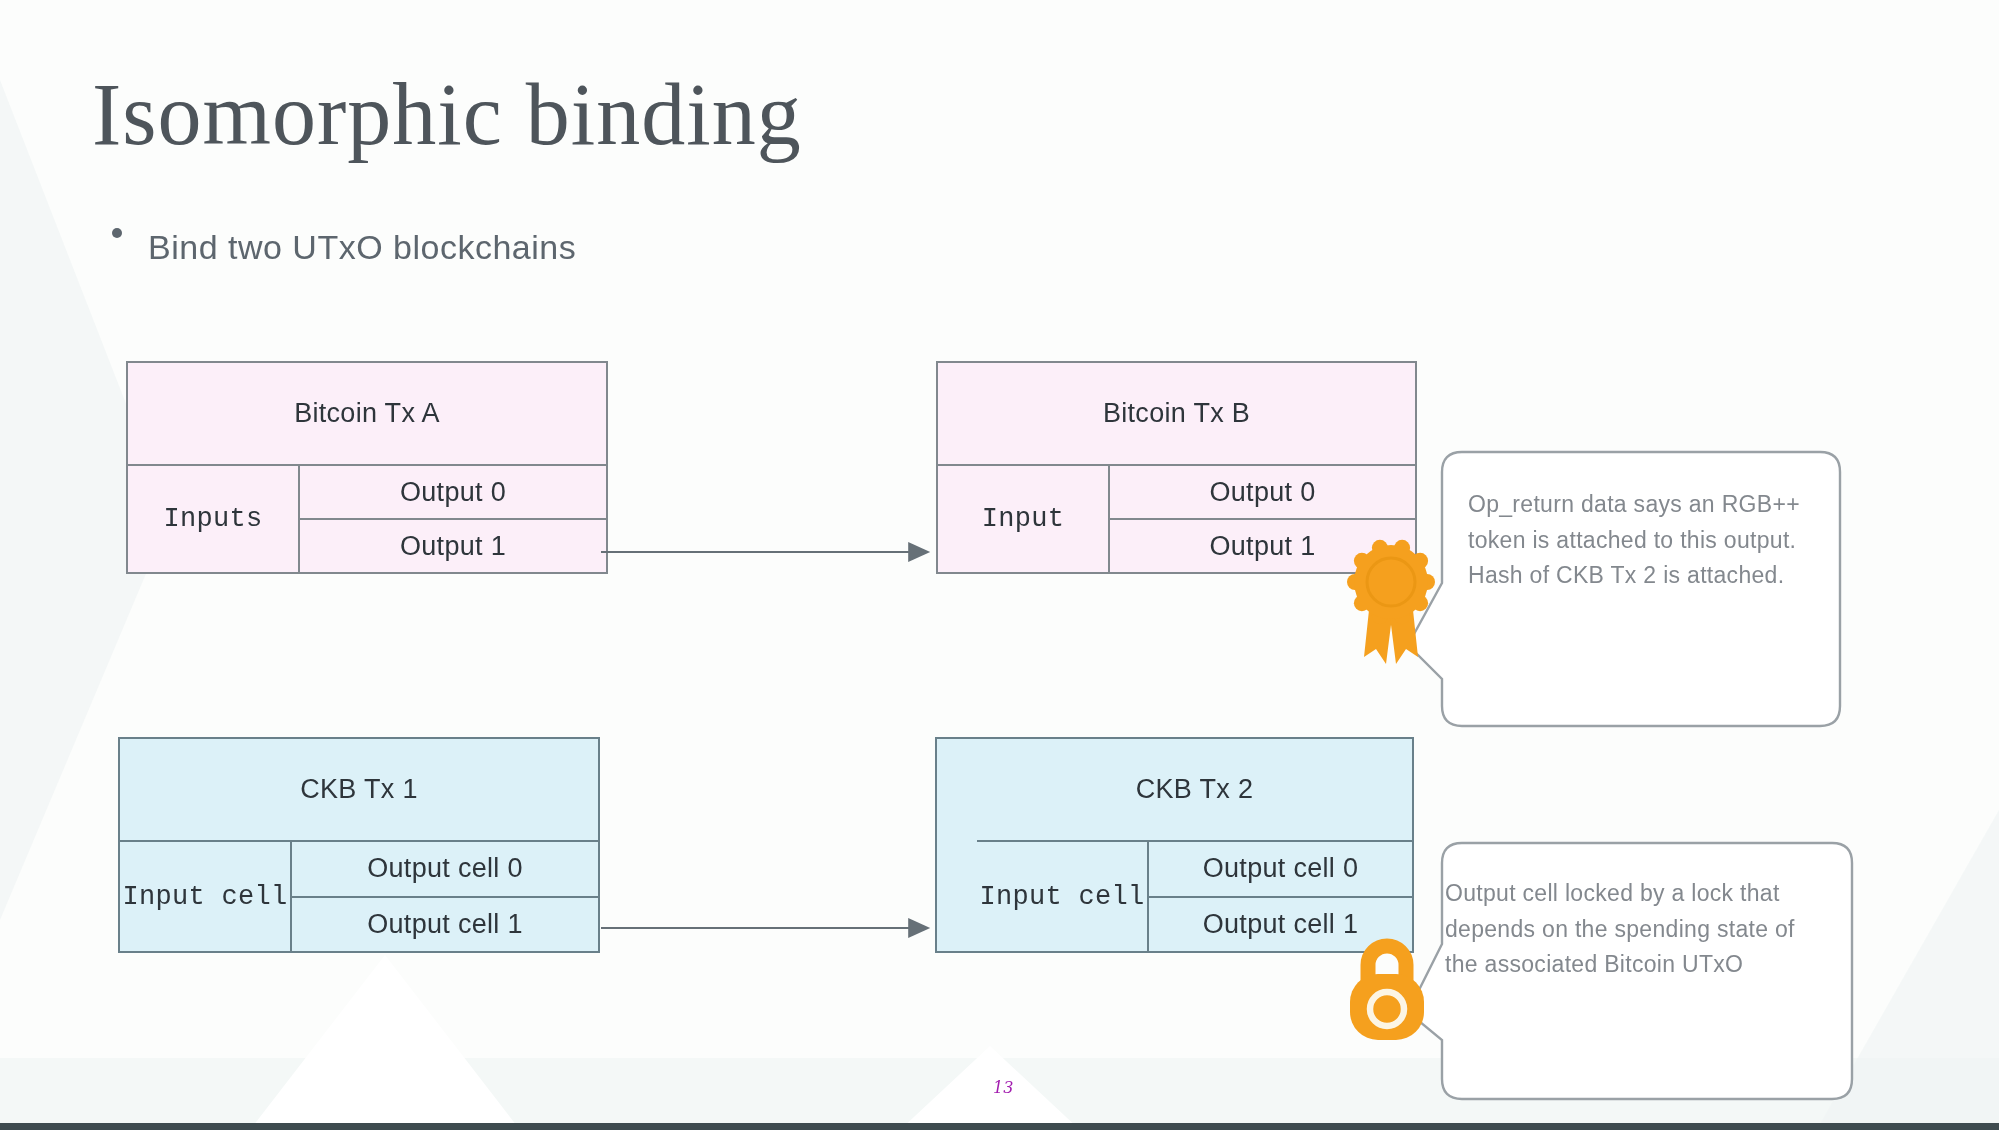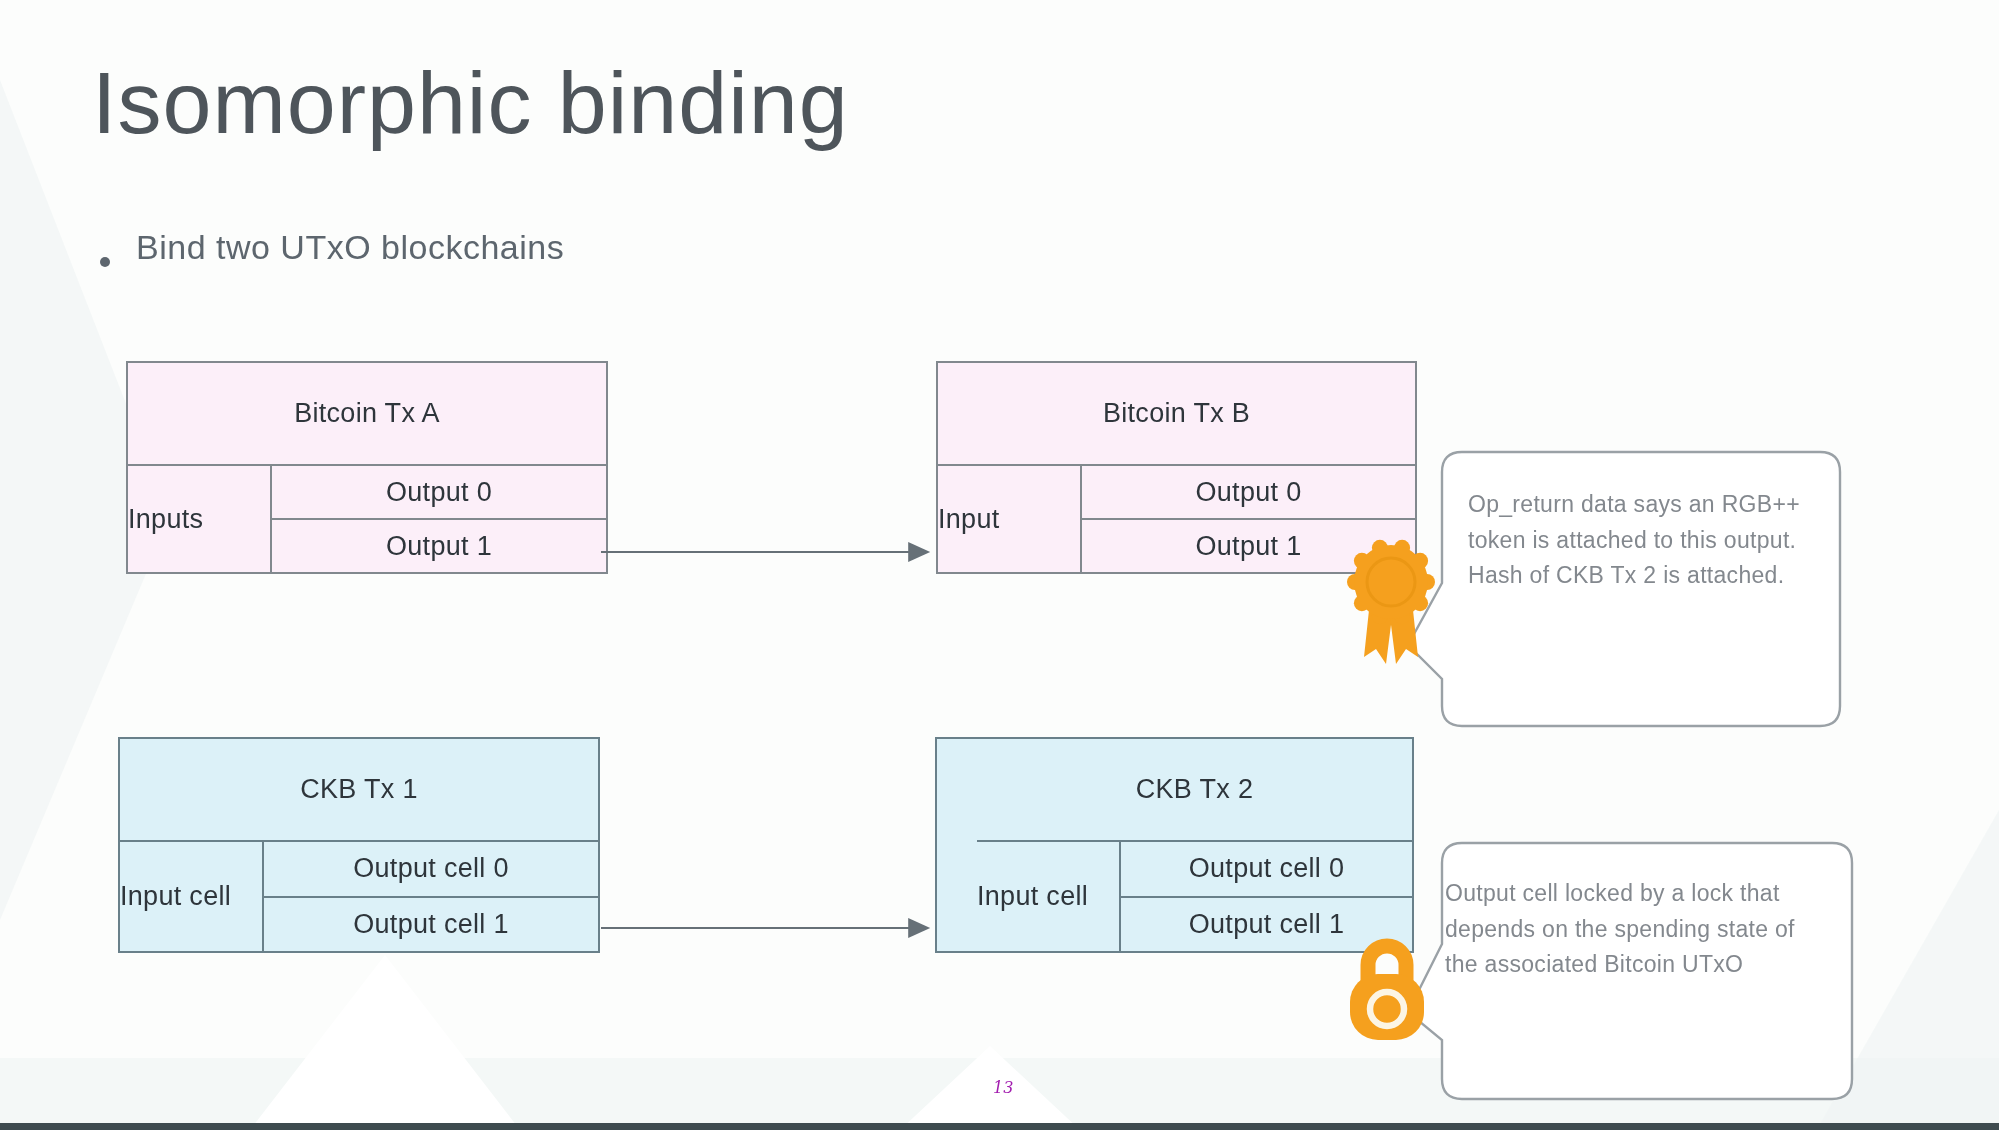--- a/index.html
+++ b/index.html
@@ -18,33 +18,33 @@
   .wm-band{left:0;top:1058px;width:1999px;height:66px;background:#f1f6f5;opacity:.75;}
   .wm-peak1{left:250px;top:955px;width:270px;height:175px;background:#ffffff;
     clip-path:polygon(0 100%,50% 0,100% 100%);}
   .wm-peak2{left:900px;top:1046px;width:180px;height:84px;background:#ffffff;
     clip-path:polygon(0 100%,50% 0,100% 100%);}
   .wm-right{left:1820px;top:810px;width:179px;height:314px;background:#eef4f3;opacity:.6;
     clip-path:polygon(100% 0,100% 100%,0 100%);}
 
   
   .title{
-    position:absolute;left:92px;top:52px;
-    font-family:Liberation Sans, sans-serif;
+    position:absolute;left:92px;top:64px;
+    font-family:Liberation Serif, serif;
     font-size:88px;font-weight:400;color:#4e555b;letter-spacing:1px;
   }
-  .bullet-row{position:absolute;left:100px;top:228px;display:flex;align-items:flex-end;gap:26px;}
+  .bullet-row{position:absolute;left:112px;top:228px;display:flex;align-items:flex-start;gap:26px;}
   .bullet-dot{width:10px;height:10px;border-radius:50%;background:#5d666e;}
   .bullet-text{font-size:34px;color:#5d666e;letter-spacing:.5px;}
 
   
   .txbox{position:absolute;display:flex;flex-direction:column;box-sizing:border-box;}
   .txbox .hdr{flex:0 0 101px;display:flex;align-items:center;justify-content:center;}
   .txbox .body{flex:1;display:flex;min-height:0;}
-  .txbox .incell{width:144px;display:flex;align-items:center;justify-content:flex-start;box-sizing:border-box;}
+  .txbox .incell{width:172px;display:flex;align-items:center;justify-content:center;box-sizing:border-box;font-family:Liberation Mono, monospace;}
   .txbox .outs{flex:1;display:flex;flex-direction:column;min-width:0;}
   .txbox .outs .o{flex:1;display:flex;align-items:center;justify-content:center;}
   .txbox span{font-size:27px;color:#2e353b;letter-spacing:.3px;}
 
   .pink{background:#fceff9;border:2px solid #81888e;}
   .pink .hdr{border-bottom:2px solid #81888e;}
   .pink .incell{border-right:2px solid #81888e;}
   .pink .outs .o + .o{border-top:2px solid #81888e;}
 
   .blue{background:#dcf1f8;border:2px solid #69808a;}

